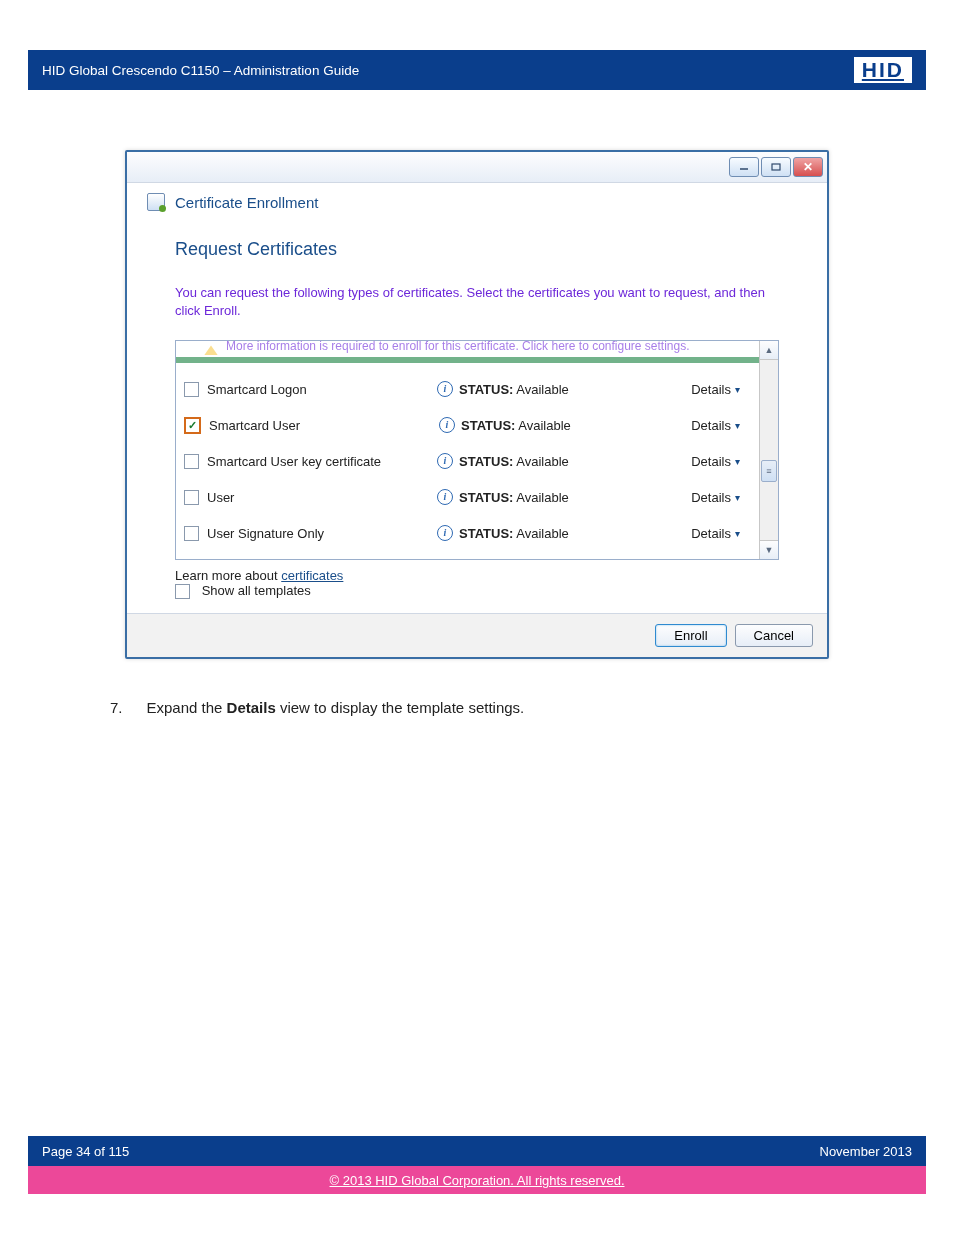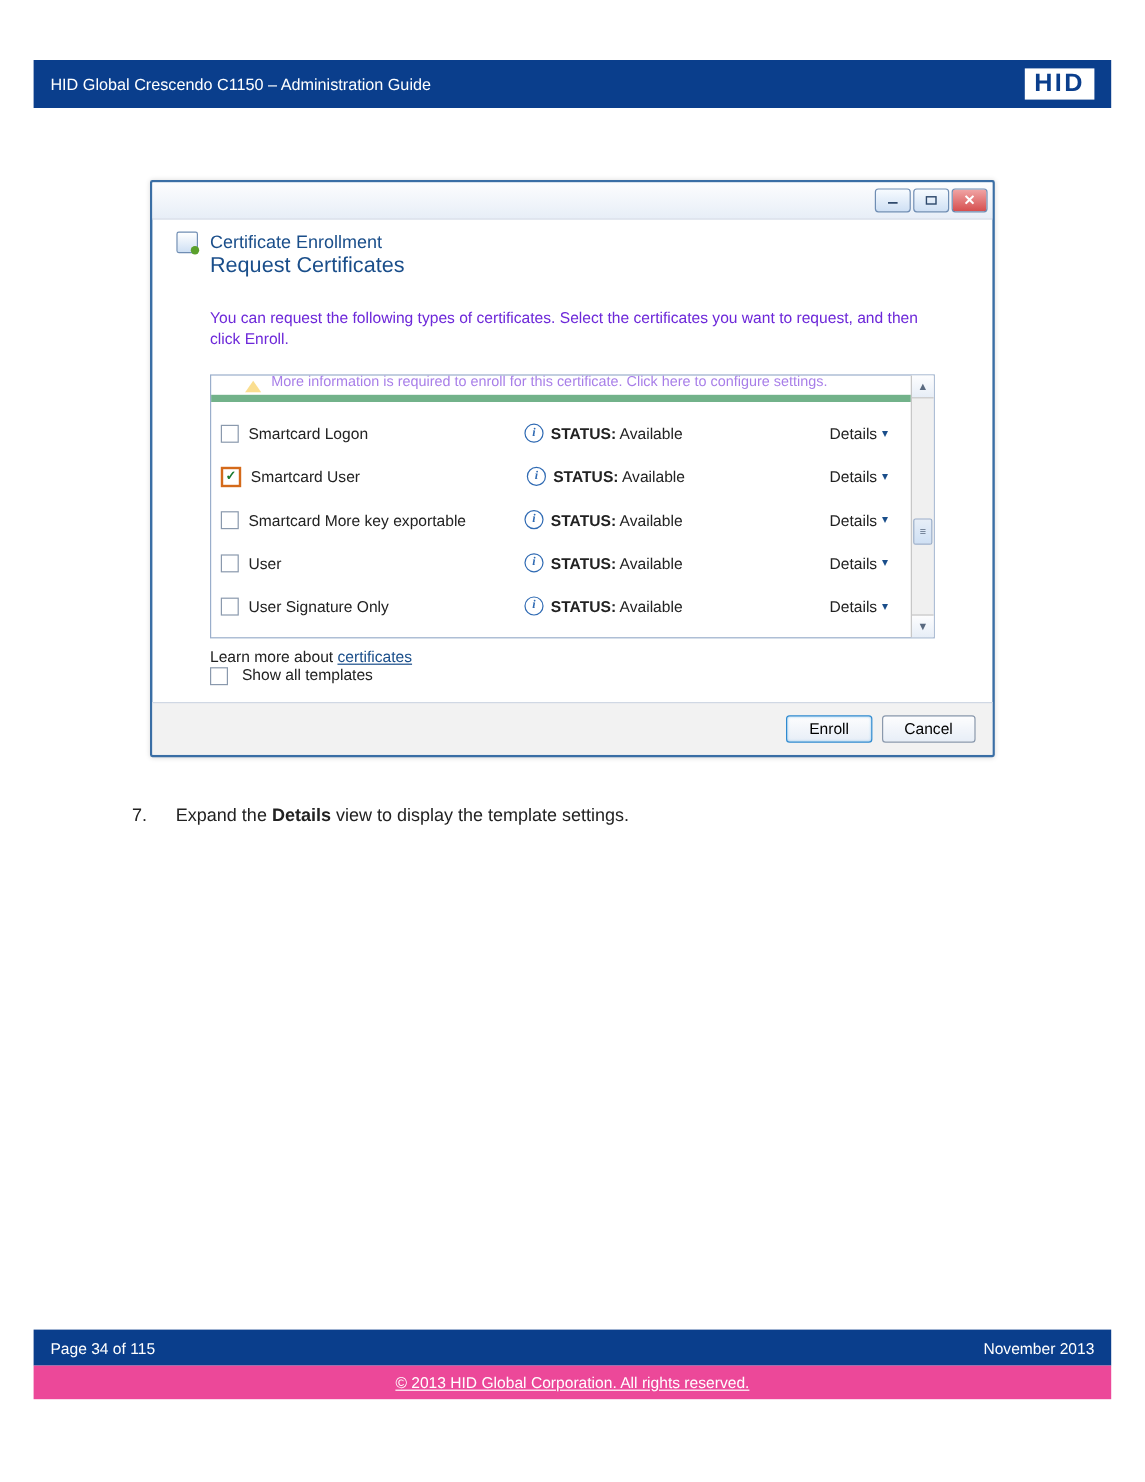--- a/index.html
+++ b/index.html
@@ -33,20 +33,21 @@
   .hid-logo-box {
     background: #fff;
     color: #0a3e8c;
     font-weight: 900;
     font-size: 21px;
     letter-spacing: 2px;
     padding: 0 8px;
     height: 26px;
     line-height: 26px;
     font-family: Arial, sans-serif;
+    text-decoration: underline;
   }
   .content-area {
     padding: 60px 40px 40px 40px;
   }
   .dialog {
     border: 2px solid #3a6ea5;
     border-radius: 2px;
     background: #fff;
     width: 700px;
     margin: 0 auto;
@@ -80,20 +81,21 @@
     font-weight: bold;
     font-size: 12px;
   }
   .dialog-body {
     padding: 10px 20px 14px 20px;
   }
   .dialog-subtitle-row {
     display: flex;
     align-items: center;
     gap: 10px;
+    margin-bottom: 28px;
   }
   .cert-icon {
     width: 16px; height: 16px;
     background: linear-gradient(#fff, #cfe0f4);
     border: 1px solid #6f8db3;
     border-radius: 2px;
     position: relative;
   }
   .cert-icon::after {
     content: "";
@@ -371,21 +373,21 @@
                     <span class="info-icon">i</span>
                     <span><span class="status-label">STATUS:</span> Available</span>
                   </span>
                   <span class="details-cell">
                     <span>Details</span>
                     <span class="chevron">▾</span>
                   </span>
                 </div>
                 <div class="cert-row">
                   <span class="chk"></span>
-                  <span class="cert-name">Smartcard More key exportable</span>
+                  <span class="cert-name">Smartcard User key certificate</span>
                   <span class="status-cell">
                     <span class="info-icon">i</span>
                     <span><span class="status-label">STATUS:</span> Available</span>
                   </span>
                   <span class="details-cell">
                     <span>Details</span>
                     <span class="chevron">▾</span>
                   </span>
                 </div>
                 <div class="cert-row">

